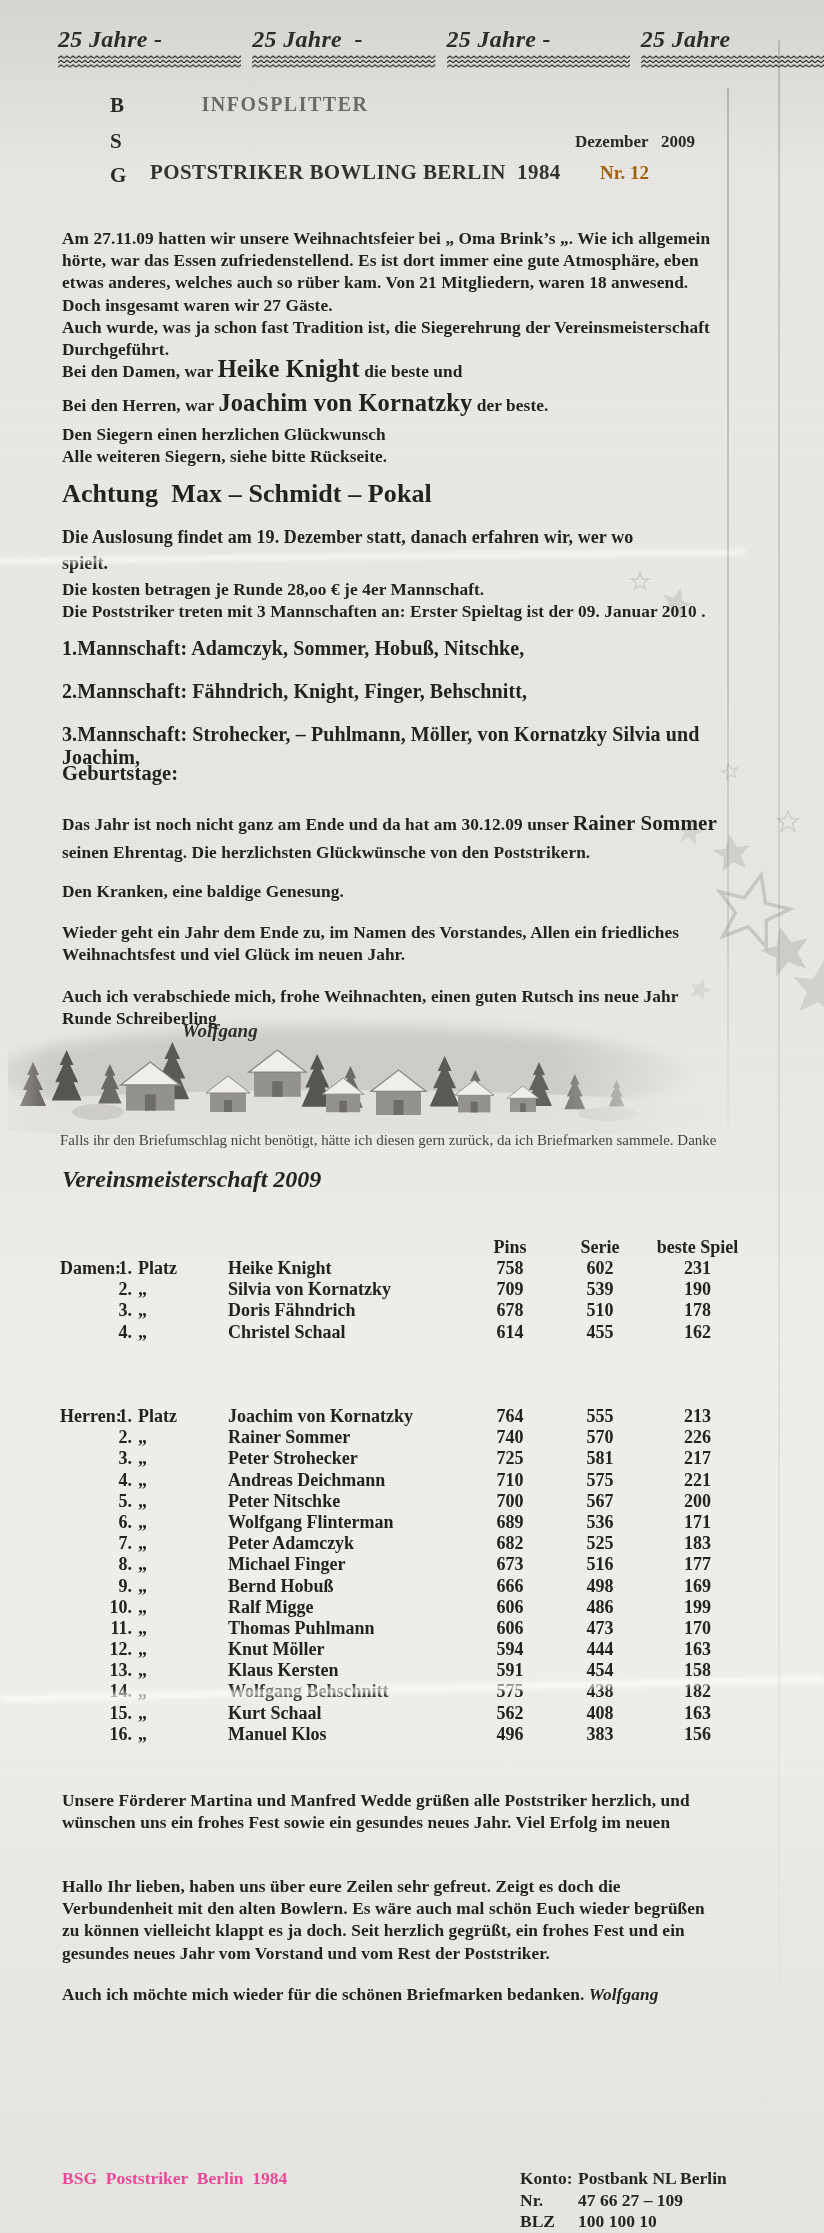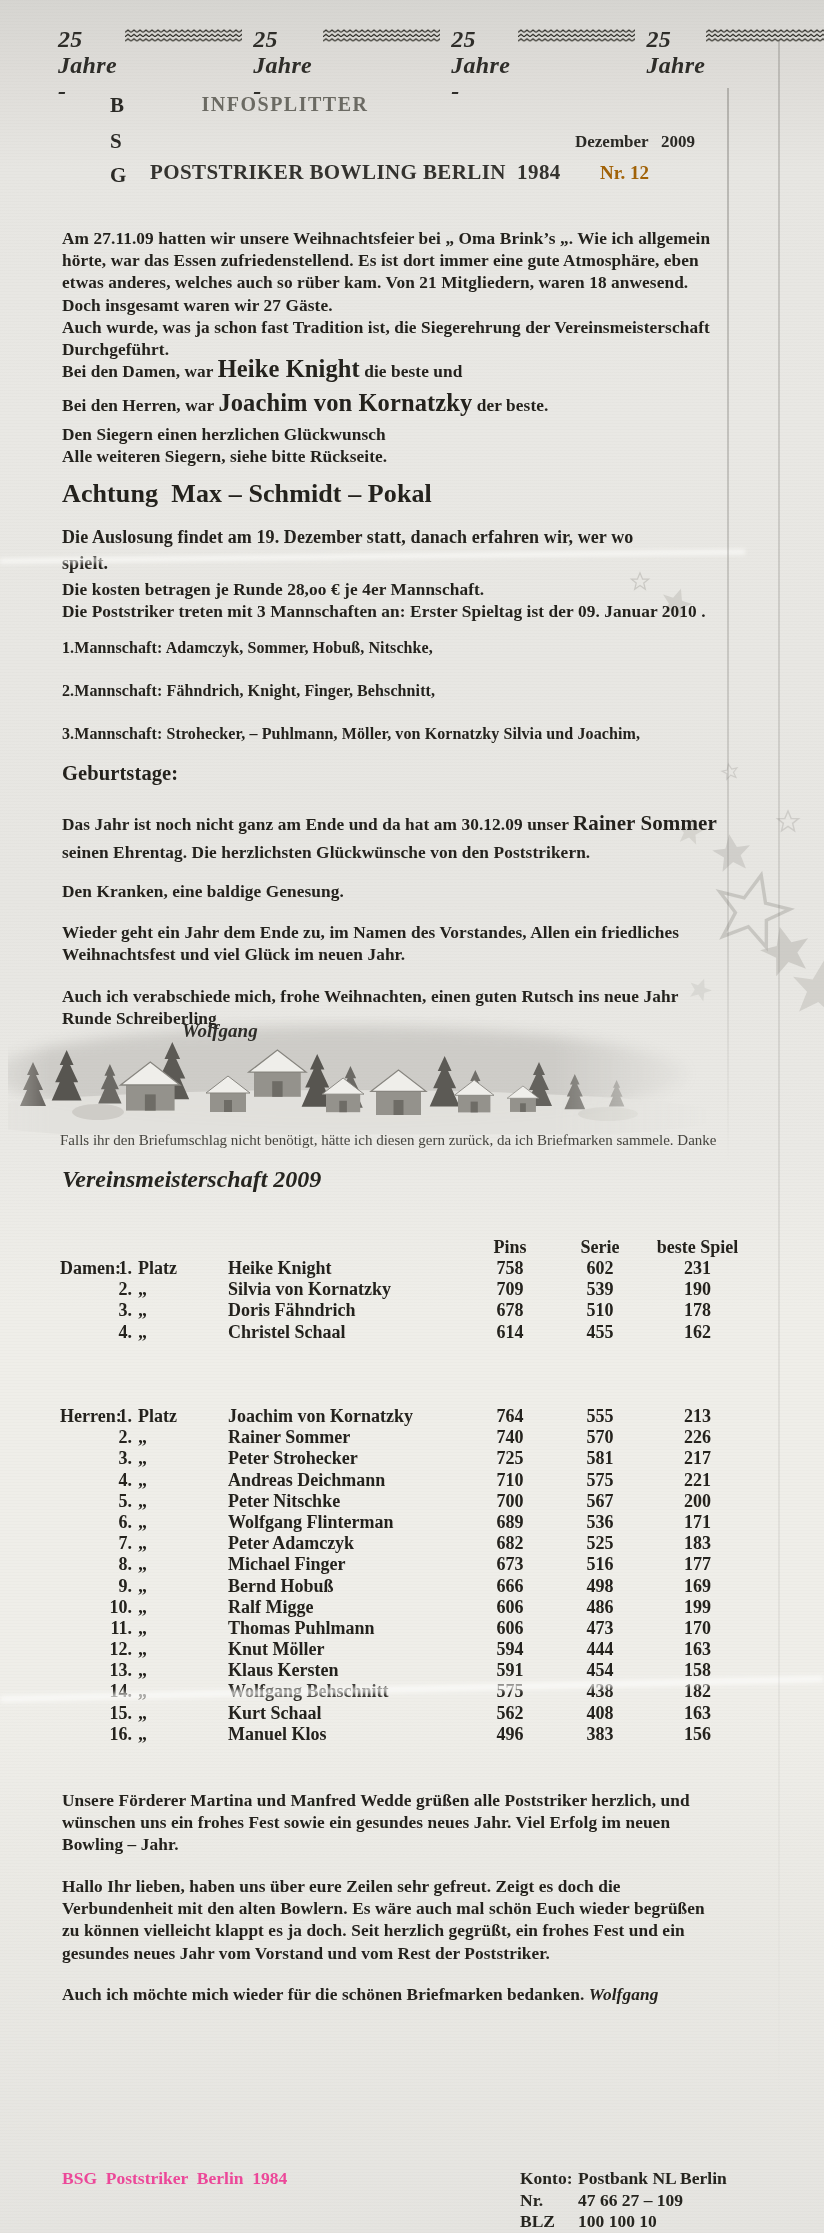--- a/index.html
+++ b/index.html
@@ -7,38 +7,38 @@
     width:824px;height:2233px;position:relative;overflow:hidden;
     font-family:"Liberation Serif",serif;
     background:
       repeating-linear-gradient(0deg, rgba(90,88,80,.02) 0 1px, transparent 1px 3px),
       linear-gradient(180deg,#d6d5d1 0,#dedcd8 70px,#e7e6e2 170px,#e9e8e4 420px,#e7e6e2 900px,#eae9e5 1150px,#efeee9 1310px,#efeee9 1700px,#eae9e4 1900px,#e5e4e0 100%);
   }
   .abs{position:absolute;}
   [data-bind],[data-bind-item]{white-space:pre-wrap;}
   
   .banner{left:58px;top:26px;display:flex;gap:11px;}
-  .bseg{display:flex;flex-direction:row;}
+  .bseg{display:flex;flex-direction:column;}
   .btext{font:italic 700 24px/26px "Liberation Serif",serif;color:#2e2d29;letter-spacing:.3px;}
   .zz{height:13px;margin-top:3px;}
   
   .mlet{font:700 21px/22px "Liberation Serif",serif;color:#2b2a26;left:110px;}
   .infosplitter{left:180px;top:93px;width:210px;text-align:center;
     font:700 20px/22px "Liberation Serif",serif;color:#6b6a63;letter-spacing:1.5px;}
   .mdate{left:575px;top:132px;font:700 17px/20px "Liberation Serif",serif;color:#2b2a26;}
   .morg{left:150px;top:160px;font:700 21px/24px "Liberation Serif",serif;color:#34332f;letter-spacing:.4px;}
   .missue{left:600px;top:162px;font:700 19px/22px "Liberation Serif",serif;color:#a16207;}
   
   .bt{font:700 17.3px/22.2px "Liberation Serif",serif;color:#24221d;letter-spacing:.1px;}
   .block{left:62px;width:680px;}
   .big{font-size:24.5px;}
   .mid{font-size:21px;}
   .h-achtung{font-size:26px;}
   .h-auslosung .line{font-size:18px;line-height:26px;}
-  .teams .line{font-size:16px;margin-bottom:21px;}
+  .teams .line{font-size:20px;margin-bottom:21px;}
   .h-geb{font-size:20.5px;}
   .it{font-style:italic;}
   .sig{left:182px;top:1021px;font:italic 700 19px/20px "Liberation Serif",serif;color:#2e2d29;z-index:6;}
   .note{left:60px;top:1131px;font:400 15px/18px "Liberation Serif",serif;color:#45443e;}
   .vm-title{left:62px;top:1166px;font:italic 700 24px/26px "Liberation Serif",serif;color:#262520;}
   
   .tblfont{font:700 18px/21.2px "Liberation Serif",serif;color:#24221d;}
   .thead{left:60px;top:1237px;width:745px;height:22px;position:absolute;}
   .thead span{position:absolute;text-align:center;}
   .th-pins{left:415px;width:70px;}
@@ -446,21 +446,20 @@
       <span class="c-pins" data-bind-item="pins">496</span>
       <span class="c-serie" data-bind-item="serie">383</span>
       <span class="c-beste" data-bind-item="beste">156</span>
     </div>
   </div>
 
 <div class="abs block bt txt" style="top:1790px">
 
 <div class="line" data-bind-item=".">Unsere Förderer Martina und Manfred Wedde grüßen alle Poststriker herzlich, und</div>
     <div class="line" data-bind-item=".">wünschen uns ein frohes Fest sowie ein gesundes neues Jahr. Viel Erfolg im neuen</div>
-    <div class="line" data-bind-item=".">Bowling – Jahr.</div>
   </div>
 <div class="abs block bt txt" style="top:1876px">
 
 <div class="line" data-bind-item=".">Hallo Ihr lieben, haben uns über eure Zeilen sehr gefreut. Zeigt es doch die</div>
     <div class="line" data-bind-item=".">Verbundenheit mit den alten Bowlern. Es wäre auch mal schön Euch wieder begrüßen</div>
     <div class="line" data-bind-item=".">zu können vielleicht klappt es ja doch. Seit herzlich gegrüßt, ein frohes Fest und ein</div>
     <div class="line" data-bind-item=".">gesundes neues Jahr vom Vorstand und vom Rest der Poststriker.</div>
   </div>
 <div class="abs block bt txt" style="top:1984px">
   <span data-bind="closing.thanks_prefix">Auch ich möchte mich wieder für die schönen Briefmarken bedanken. </span><span class="it" data-bind="closing.thanks_signature">Wolfgang</span>

